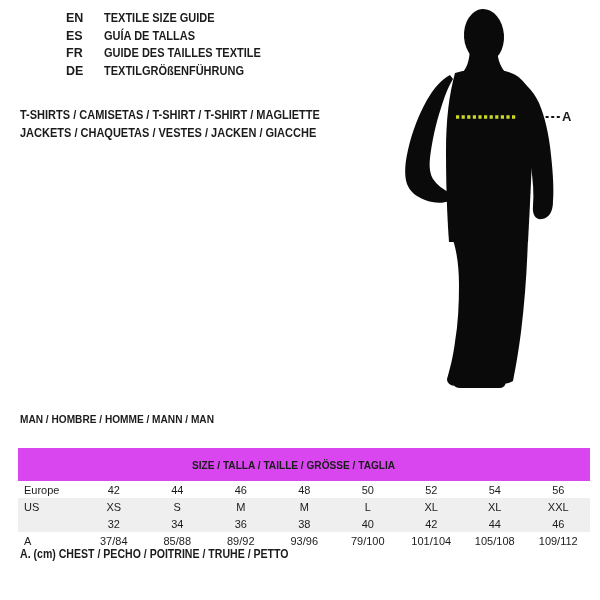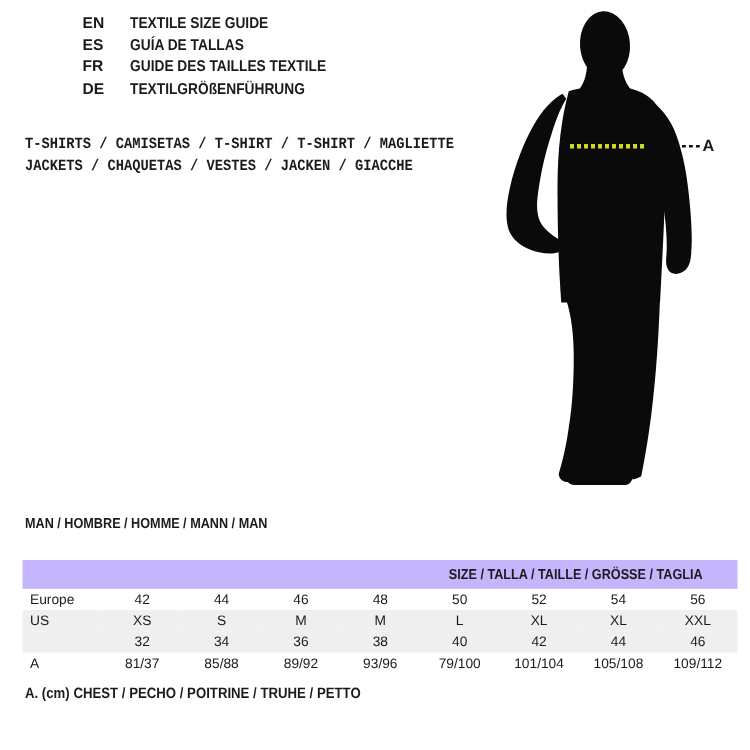--- a/index.html
+++ b/index.html
@@ -14,39 +14,39 @@
   }
   .abs { position:absolute; }
   .cond { display:inline-block; transform:scaleX(0.88); transform-origin:0 50%; white-space:nowrap; }
 
   
   .lang-list { left:22px; top:10px; }
   .lang-row { height:17.5px; line-height:17.5px; font-weight:bold; font-size:12.5px;padding-left:44px; }
   .lang-code { display:inline-block; width:38px; }
 
   
-  .categories { left:20px; top:106px;font-family:Liberation Mono, monospace; }
+  .categories { left:20px; top:106px; }
   .cat-line { height:18px; line-height:18px; font-weight:bold; font-size:12.5px; }
 
   
   .figure-svg { left:0; top:0; width:600px; height:600px; pointer-events:none; }
 
   
   .measure-label { left:562px; top:109px; font-weight:bold; font-size:13px; }
 
   
   .section-title { left:20px; top:413px; font-weight:bold; font-size:11.5px; }
 
   
   .size-table-wrap { left:18px; top:448px; width:572px; }
   table { border-collapse:collapse; table-layout:fixed; width:572px; }
   td { font-size:11px; height:17px; text-align:center; vertical-align:middle; padding:0; }
   td.rowlabel { text-align:left; padding-left:6px; }
   tr.thead td {
-    background:#c4b5fd; height:23px; text-align:right;
+    background:#d946ef; height:33px; text-align:center;
     font-weight:bold; font-size:11.5px; padding-left:6px;
   }
   tr.striped td { background:#efefef; }
 
   
   .footnote { left:20px; top:547px; font-weight:bold; font-size:12px; }
 </style>
 </head>
 <body>
 
@@ -142,21 +142,21 @@
       <td>34</td>
       <td>36</td>
       <td>38</td>
       <td>40</td>
       <td>42</td>
       <td>44</td>
       <td>46</td>
     </tr>
     <tr>
       <td class="rowlabel">A</td>
-      <td>81/37</td>
+      <td>37/84</td>
       <td>85/88</td>
       <td>89/92</td>
       <td>93/96</td>
       <td>79/100</td>
       <td>101/104</td>
       <td>105/108</td>
       <td>109/112</td>
     </tr>
   </tbody>
     </table>

